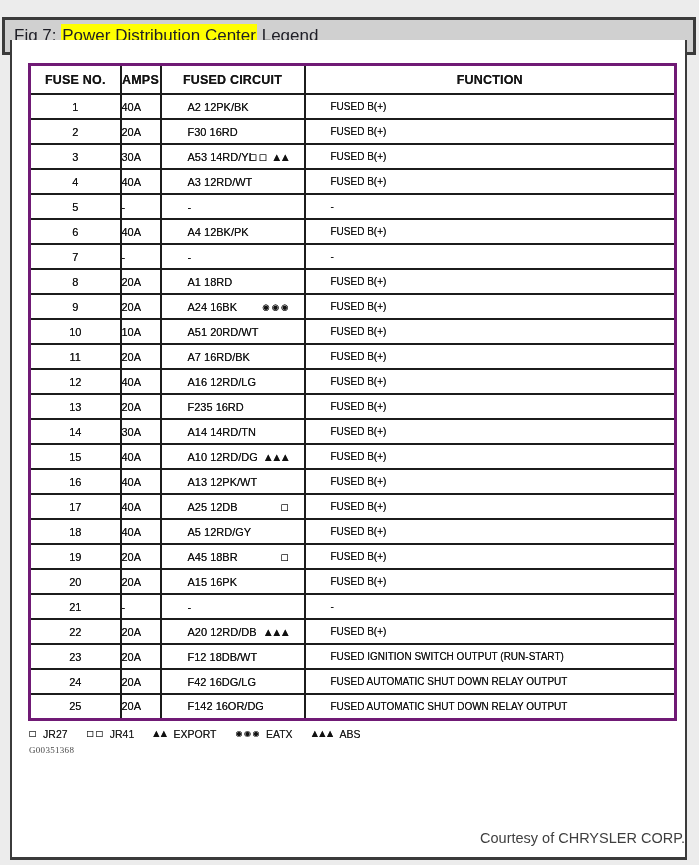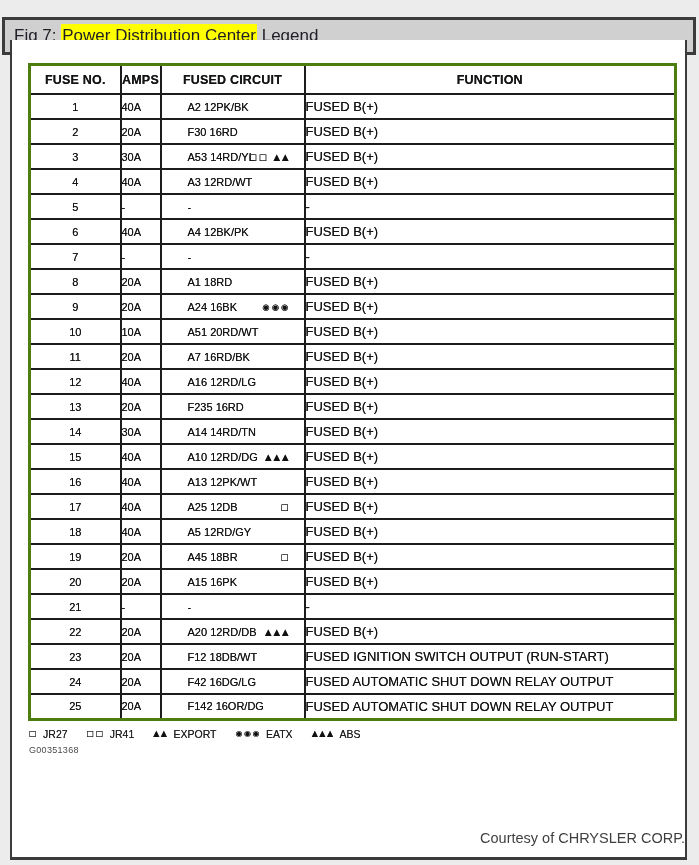--- a/index.html
+++ b/index.html
@@ -35,21 +35,21 @@
     border-right:2px solid #3b3b3b;
     border-bottom:3px solid #3b3b3b;
     background:#ffffff;
   }
   
   table.fuse {
     margin:23px 16px 0 16px;
     width:646px;
     border-collapse:collapse;
     table-layout:fixed;
-    border:3px solid #4d7c0f;
+    border:3px solid #701a75;
     color:#141414;
   }
   table.fuse th, table.fuse td {
     border:2px solid #1c1c1c;
     overflow:hidden;
     text-shadow:0 0 0.4px #333;
   }
   table.fuse th {
     height:27px;
     font-size:12.5px;
@@ -61,37 +61,38 @@
   td.c-fuse { text-align:center; font-size:11px; }
   td.c-amps { font-size:11px; }
   td.c-circ { font-size:11px; padding-left:26px; position:relative; }
   td.c-circ .sym {
     position:absolute; right:13px; top:50%;
     transform:translateY(-50%);
     font-family:"DejaVu Sans",sans-serif;
     font-size:8.5px; letter-spacing:2px;
     color:#111;
   }
-  td.c-func { font-size:13px; }
+  td.c-func { font-size:10px; padding-left:25px; }
   
   .symlegend {
     margin:7px 0 0 17px;
     display:flex; align-items:center; gap:19px;
     font-size:10.5px; color:#1f1f1f;
     text-shadow:0 0 0.4px #444;
   }
   .symlegend .item { display:flex; align-items:center; gap:5px; }
   .symlegend .sym {
     font-family:"DejaVu Sans",sans-serif;
     font-size:8px; letter-spacing:1.5px; color:#111;
   }
   .figure-id {
     margin:5px 0 0 17px;
     font-size:9px; color:#4a4a4a;
     letter-spacing:0.3px;
+    font-family:Liberation Serif, serif;
   }
   .credit {
     position:absolute; left:0; top:790px; width:100%;
     text-align:right;
     font-size:14.5px; color:#3f3f3f;
   }
 </style>
 </head>
 <body>
 

